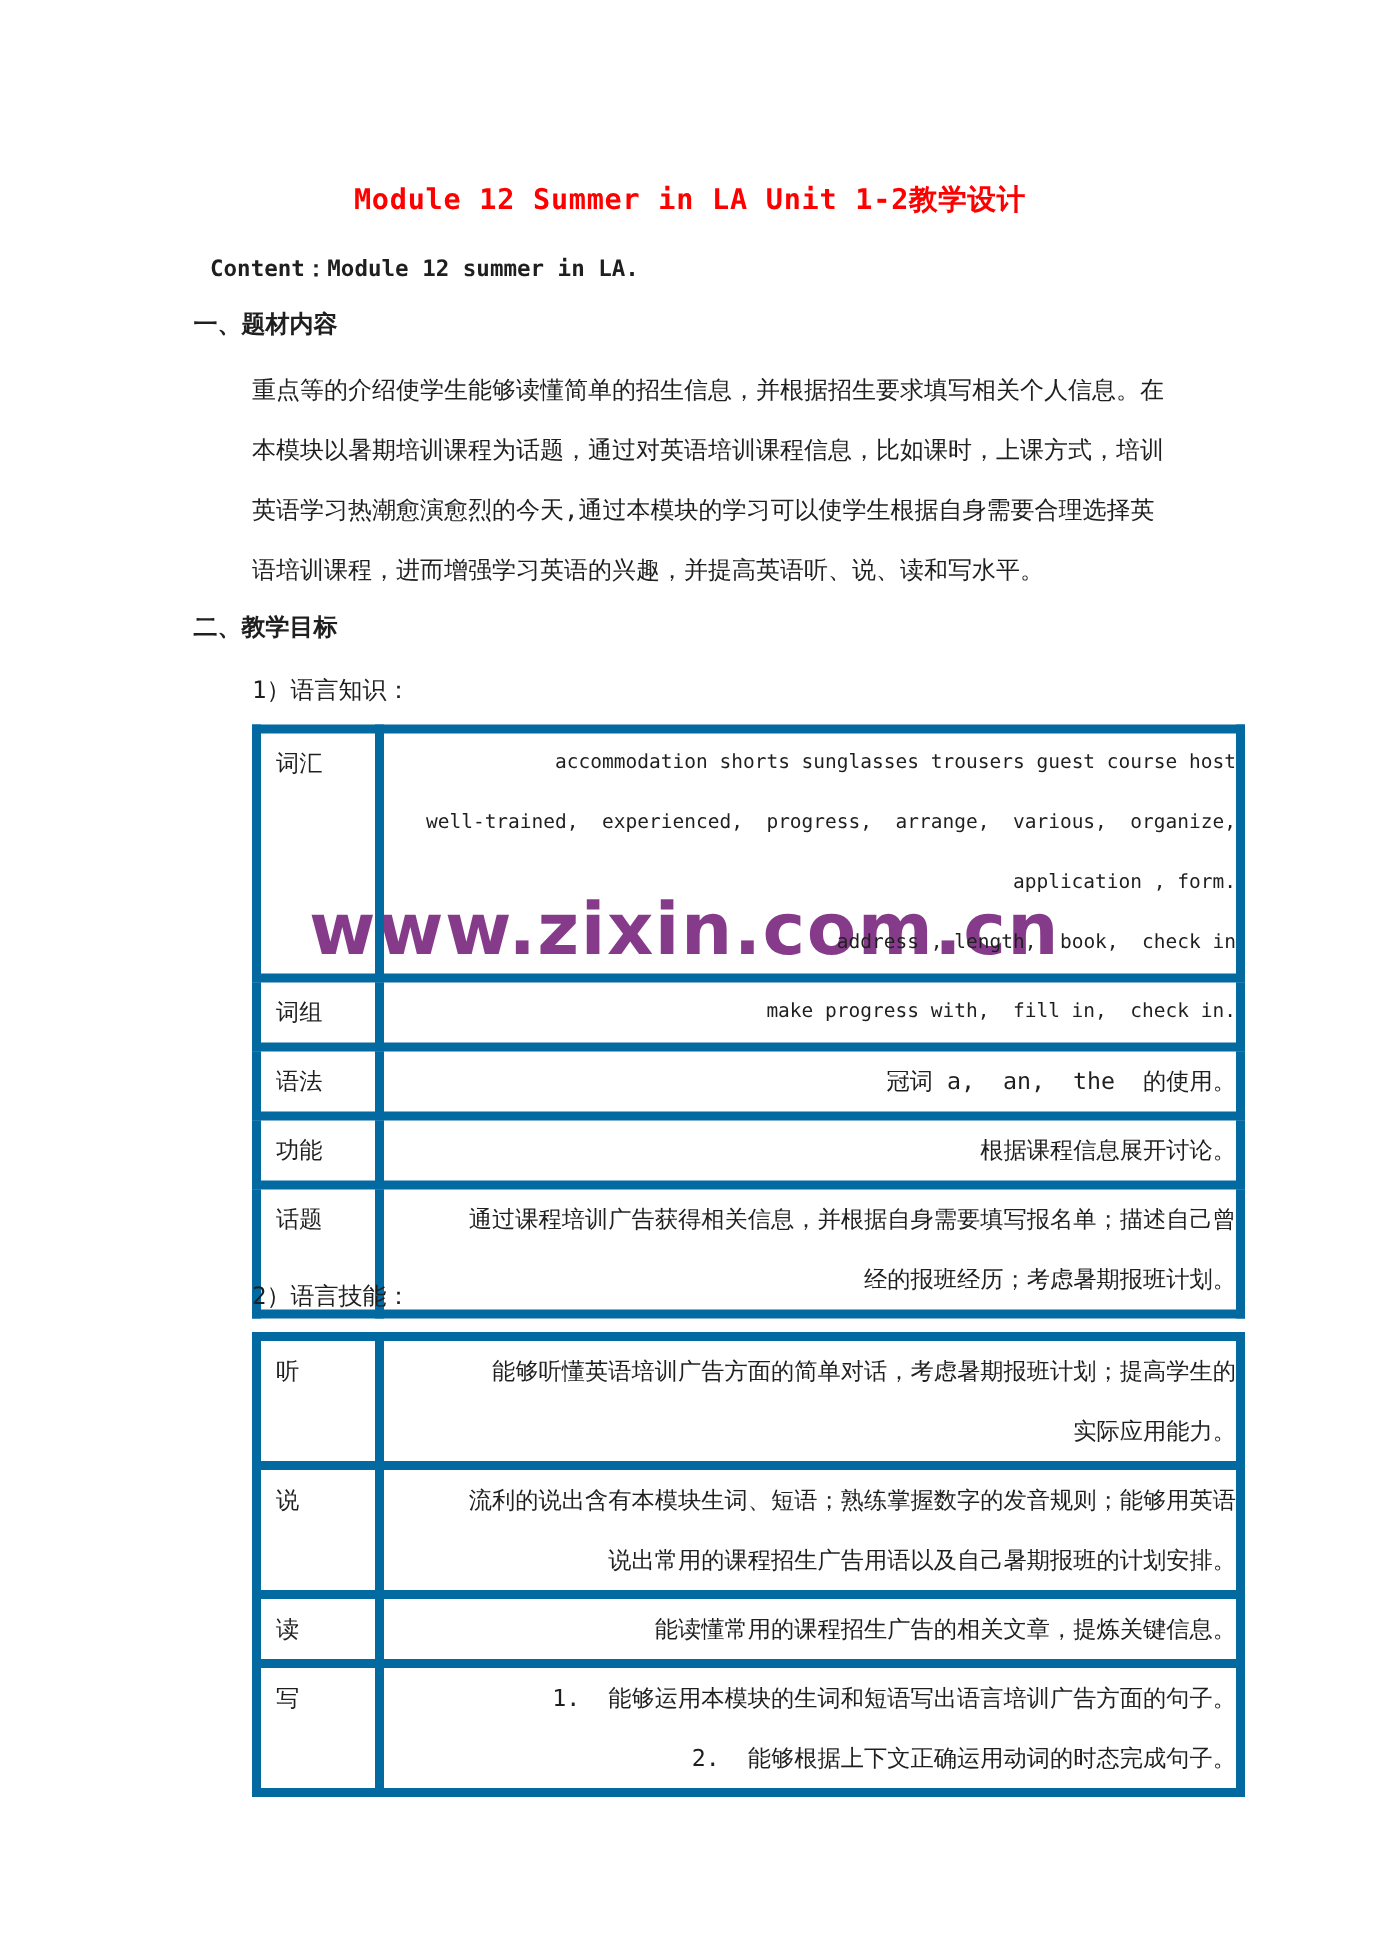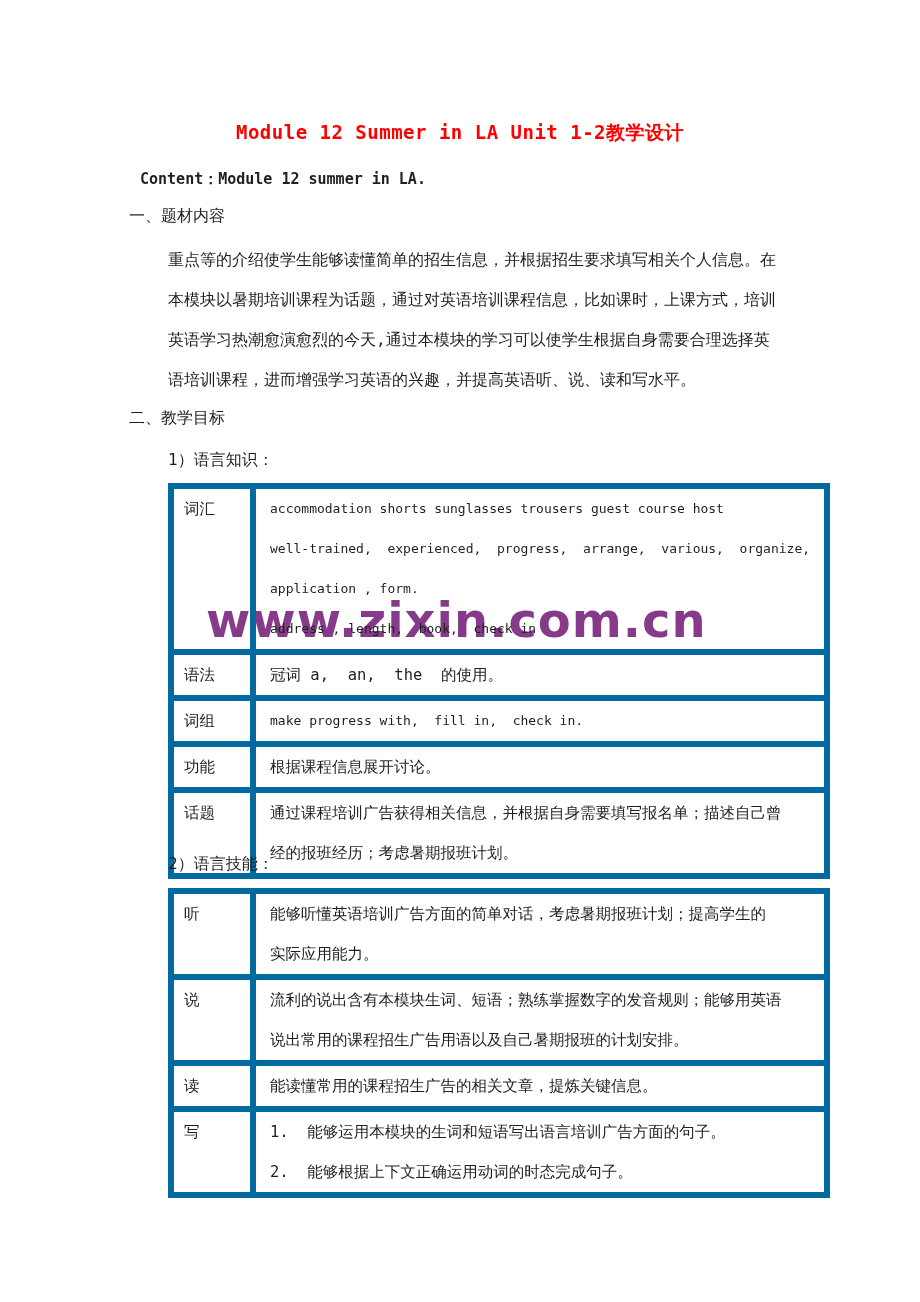--- a/index.html
+++ b/index.html
@@ -21,21 +21,21 @@
 
   .title{
     position:absolute;top:120px;left:0;width:920px;margin:0;
     text-align:center;font-size:19px;font-weight:bold;color:#ff0000;
     white-space:pre;letter-spacing:0.5px;
   }
   .content-line{
     position:absolute;left:140px;top:170px;
     font-size:15px;font-weight:bold;white-space:pre;
   }
-  .sec{position:absolute;font-size:16px;white-space:pre;}
+  .sec{position:absolute;font-size:16px;white-space:pre;font-weight:bold;}
   .s1{left:129px;top:206px;}
   .s2{left:129px;top:408px;}
   .sub{position:absolute;left:168px;font-size:16px;white-space:pre;}
   .sub1{top:450px;}
   .sub2{top:854px;text-align:right;}
 
   .para{position:absolute;left:168px;top:240px;}
   .pline{line-height:40px;font-size:16px;white-space:pre;}
 
   table.tbl{
@@ -45,21 +45,21 @@
   .t1{top:483px;}
   .t2{top:888px;}
   .tbl td{
     border:6px solid #0369a1;vertical-align:top;padding:0;
     background:transparent;
   }
   td.lbl{
     width:66px;min-width:66px;font-size:15.5px;
     padding:9px 0 0 10px;line-height:22px;white-space:pre;
   }
-  td.val{width:554px;min-width:554px;padding:0 0 0 14px;overflow:hidden;}
+  td.val{width:554px;min-width:554px;padding:0 0 0 14px;overflow:hidden;text-align:right;}
   .cline{line-height:40px;font-size:15.5px;white-space:pre;}
   .en-row .cline{font-size:13px;}
 </style>
 </head>
 <body>
 
 <div class="page">
 
   <div class="watermark">www.zixin.com.cn</div>
 
@@ -87,29 +87,29 @@
           <tr>
         <td class="lbl">词汇</td>
         <td class="val en-row">
           <div class="cline">accommodation shorts sunglasses trousers guest course host</div>
           <div class="cline">well-trained,  experienced,  progress,  arrange,  various,  organize,</div>
           <div class="cline">application , form.</div>
           <div class="cline">address , length,  book,  check in</div>
         </td>
       </tr>
       <tr>
+        <td class="lbl">词组</td>
+        <td class="val en-row">
+          <div class="cline">make progress with,  fill in,  check in.</div>
+        </td>
+      </tr>
+      <tr>
         <td class="lbl">语法</td>
         <td class="val">
           <div class="cline">冠词 a,  an,  the  的使用。</div>
-        </td>
-      </tr>
-      <tr>
-        <td class="lbl">词组</td>
-        <td class="val en-row">
-          <div class="cline">make progress with,  fill in,  check in.</div>
         </td>
       </tr>
       <tr>
         <td class="lbl">功能</td>
         <td class="val">
           <div class="cline">根据课程信息展开讨论。</div>
         </td>
       </tr>
       <tr>
         <td class="lbl">话题</td>

